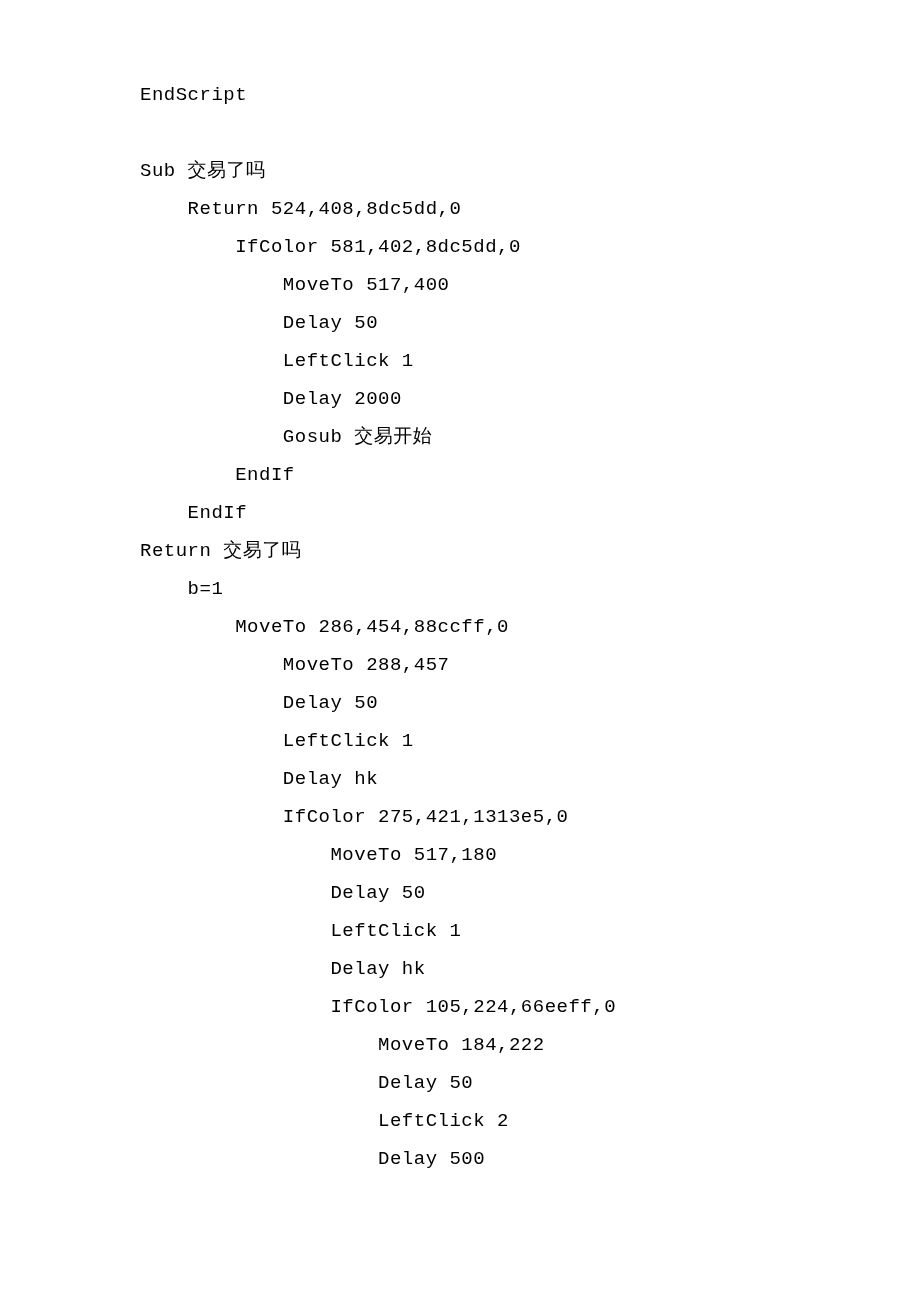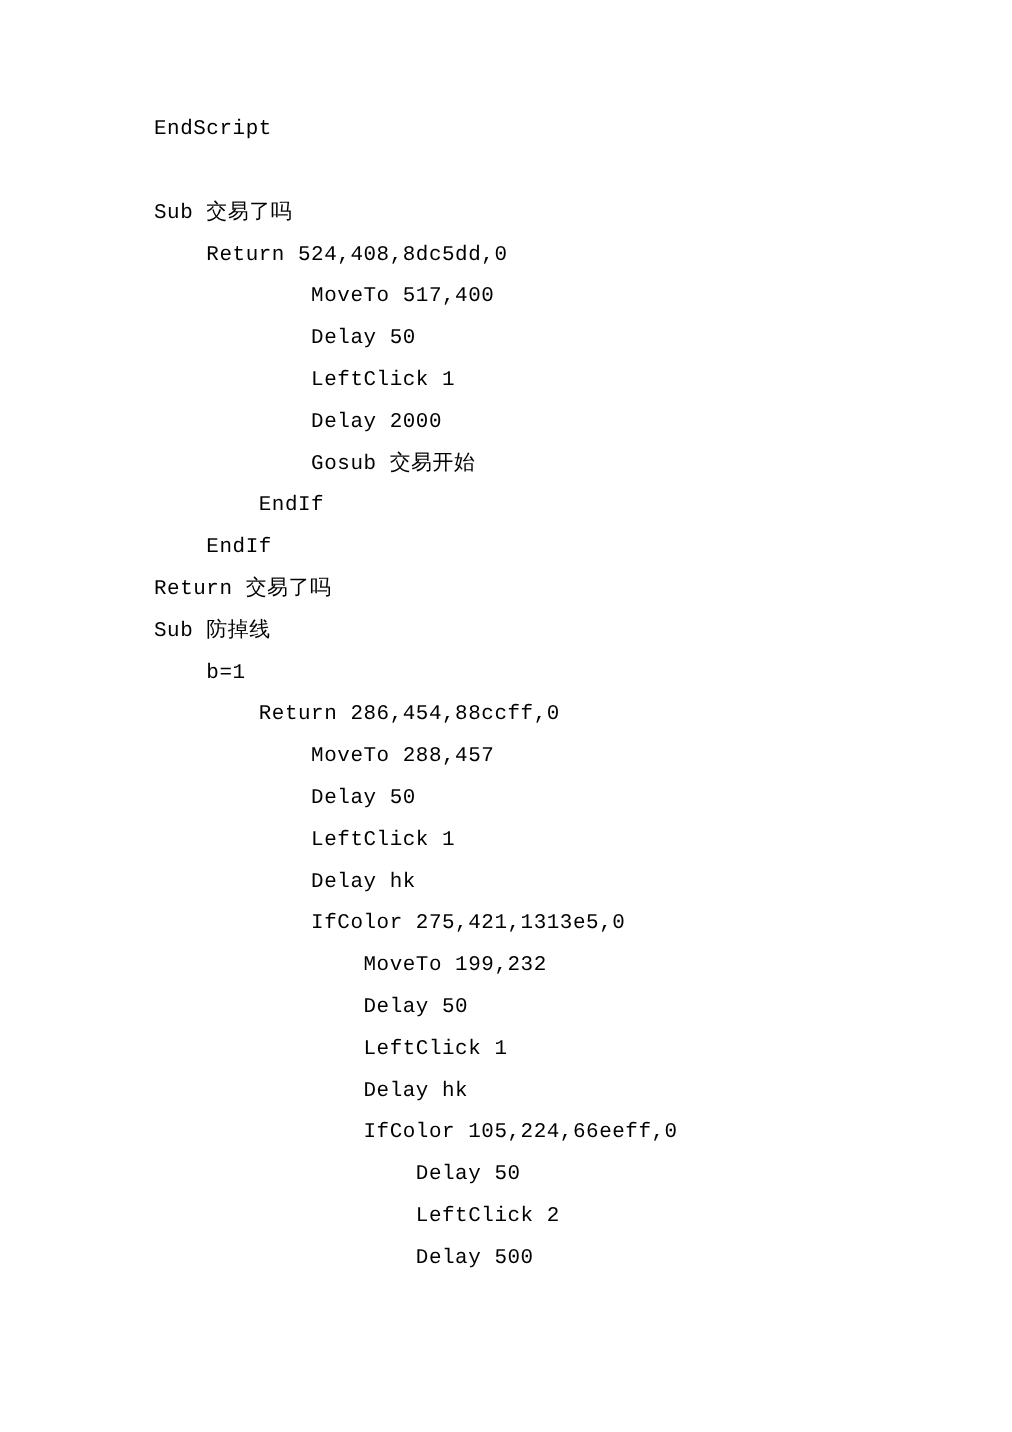--- a/index.html
+++ b/index.html
@@ -7,55 +7,56 @@
     padding: 0;
     background: #ffffff;
     font-family: "SimSun", "宋体", "Courier New", monospace;
     font-size: 19px;
     line-height: 2.0;
     color: #000000;
   }
   .page {
     width: 920px;
     min-height: 1302px;
-    padding: 98px 0 0 140px;
+    padding: 76px 0 0 140px;
     box-sizing: border-box;
   }
   .code-line {
     white-space: pre;
     letter-spacing: 0.5px;
   }
 </style>
 </head>
 <body>
 
 <div class="page">
   <div id="code-container">
       <div class="code-line">EndScript</div>
       <div class="code-line">&nbsp;</div>
       <div class="code-line">Sub 交易了吗</div>
       <div class="code-line">    Return 524,408,8dc5dd,0</div>
+      <div class="code-line">        IfColor 581,402,8dc5dd,0</div>
       <div class="code-line">            MoveTo 517,400</div>
       <div class="code-line">            Delay 50</div>
       <div class="code-line">            LeftClick 1</div>
       <div class="code-line">            Delay 2000</div>
       <div class="code-line">            Gosub 交易开始</div>
       <div class="code-line">        EndIf</div>
       <div class="code-line">    EndIf</div>
       <div class="code-line">Return 交易了吗</div>
-      <div class="code-line">Sub 防掉线</div>
       <div class="code-line">    b=1</div>
-      <div class="code-line">        Return 286,454,88ccff,0</div>
+      <div class="code-line">        MoveTo 286,454,88ccff,0</div>
       <div class="code-line">            MoveTo 288,457</div>
       <div class="code-line">            Delay 50</div>
       <div class="code-line">            LeftClick 1</div>
       <div class="code-line">            Delay hk</div>
       <div class="code-line">            IfColor 275,421,1313e5,0</div>
-      <div class="code-line">                MoveTo 199,232</div>
+      <div class="code-line">                MoveTo 517,180</div>
       <div class="code-line">                Delay 50</div>
       <div class="code-line">                LeftClick 1</div>
       <div class="code-line">                Delay hk</div>
       <div class="code-line">                IfColor 105,224,66eeff,0</div>
+      <div class="code-line">                    MoveTo 184,222</div>
       <div class="code-line">                    Delay 50</div>
       <div class="code-line">                    LeftClick 2</div>
       <div class="code-line">                    Delay 500</div>
     </div>
 </div>
 
 </body></html>

